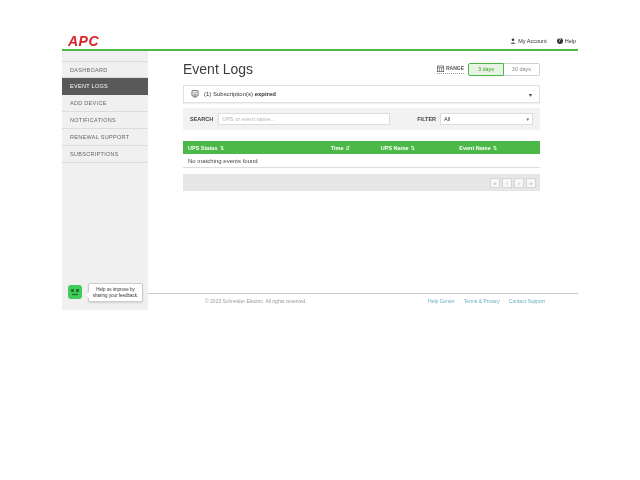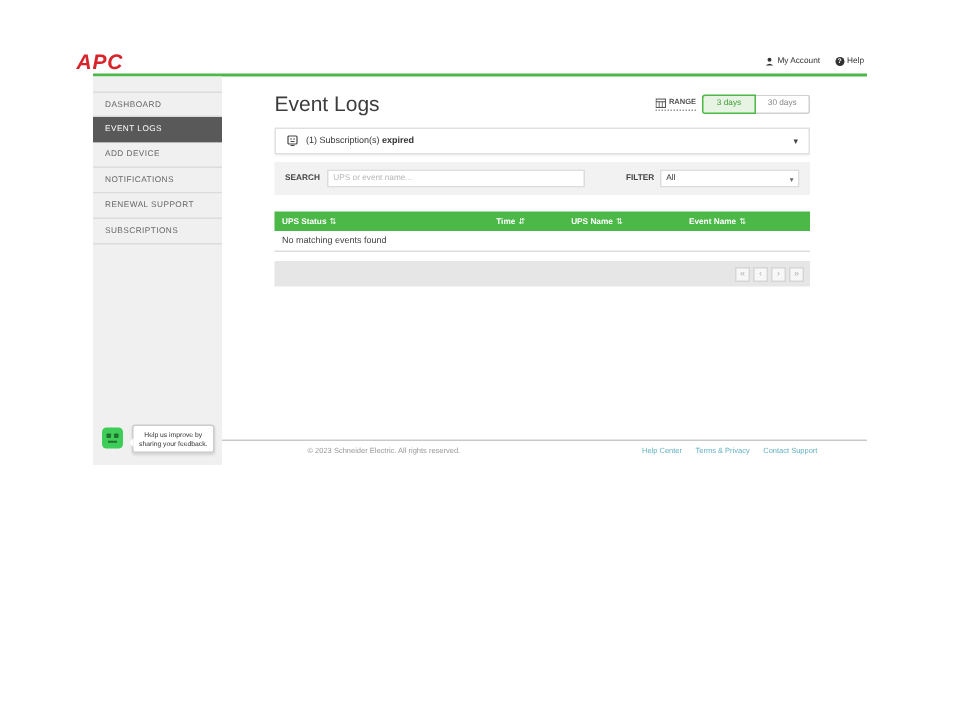--- a/index.html
+++ b/index.html
@@ -3,21 +3,21 @@
 <meta charset="utf-8">
 <style>
   * { margin:0; padding:0; box-sizing:border-box; }
   body { background:#fff; }
   .screen {
     position:relative; width:640px; height:480px; background:#fff;
     font-family:"Liberation Sans", sans-serif; color:#333; overflow:hidden;
   }
   
   .logo {
-    position:absolute; left:51px; top:33px;
+    position:absolute; left:68px; top:33px;
     font-size:14px; font-weight:800; font-style:italic;
     color:#d9232a; letter-spacing:0.5px;
   }
   .topnav { position:absolute; top:38px; right:64px; display:flex; align-items:center; gap:10px; }
   .topnav .navitem { display:flex; align-items:center; gap:2px; font-size:5.5px; color:#333; cursor:pointer; }
   .picon { width:6px; height:6px; display:inline-block; }
   .help-circle {
     width:6px; height:6px; border-radius:50%; background:#333; color:#fff;
     font-size:4.5px; line-height:6px; text-align:center; display:inline-block; font-weight:bold;
   }

